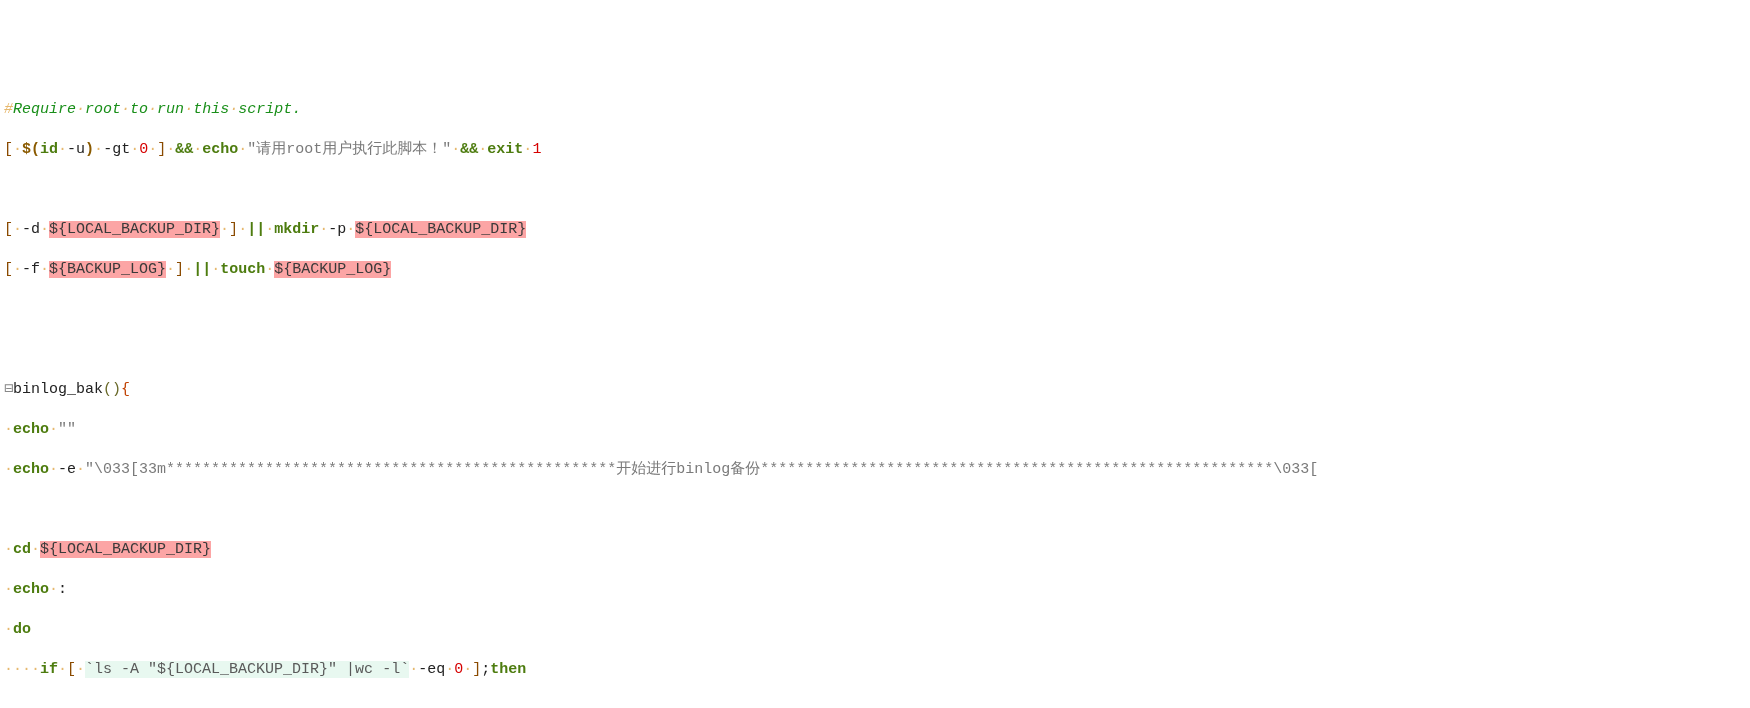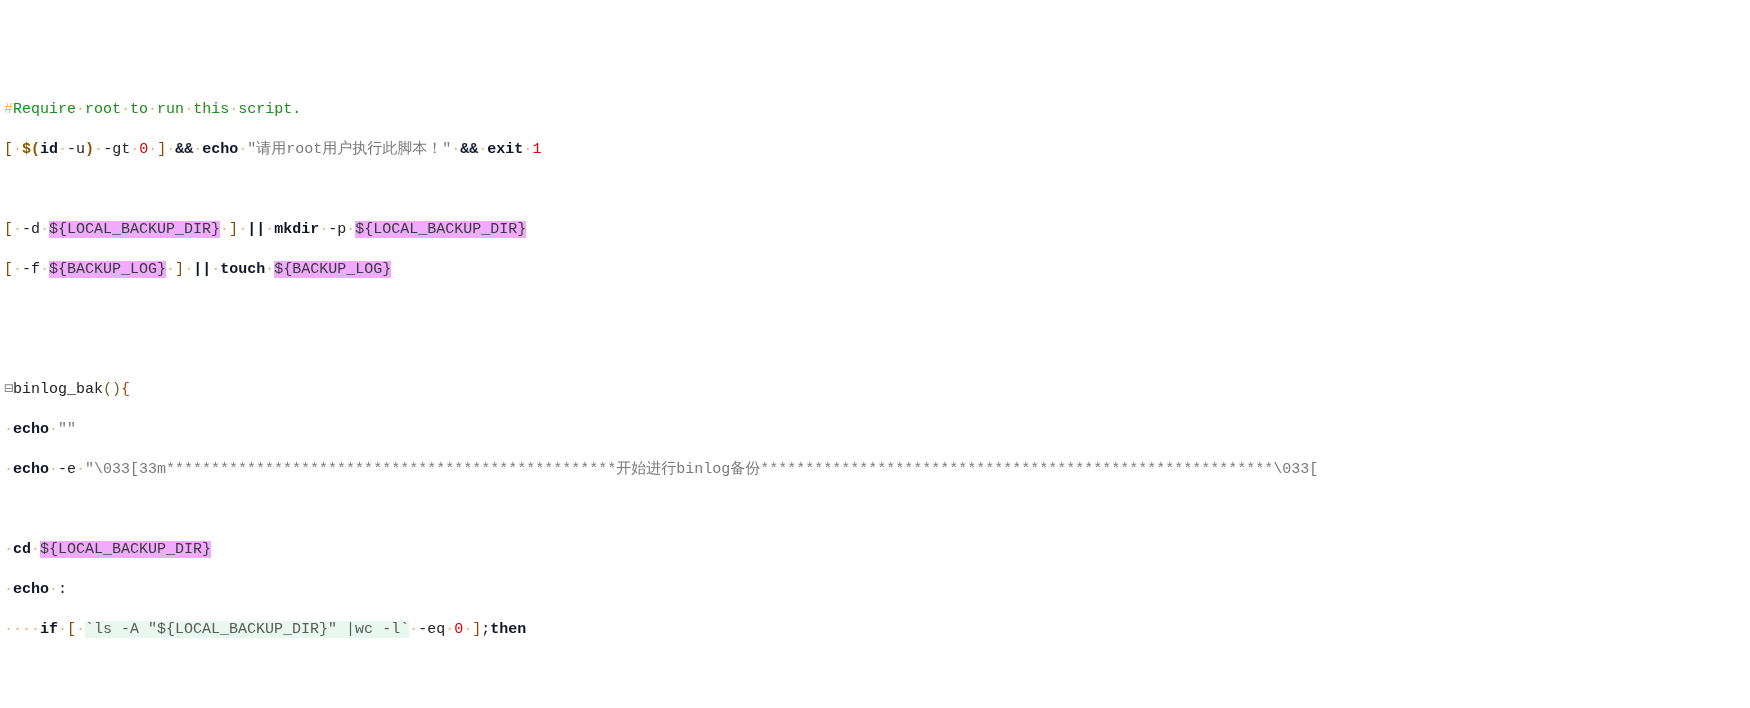--- a/index.html
+++ b/index.html
@@ -13,26 +13,26 @@
     overflow-x: auto;
   }
   .code-container {
     padding: 0 4px;
   }
   .line {
     display: block;
     min-height: 20px;
   }
   .ws { color: #e6b86e; } 
-  .comment { color: #1a8f1a; } 
-  .keyword { color: #0f172a; font-weight: bold; } 
+  .comment { color: #1a8f1a; font-style: italic; } 
+  .keyword { color: #4d7c0f; font-weight: bold; } 
   .string { color: #7a7a7a; } 
   .number { color: #d60000; } 
   .cmd { color: #8a5a00; font-weight: bold; } 
-  .var-hl { background: #f0abfc; color: #3a3a3a; font-family: Liberation Mono, monospace; } 
+  .var-hl { background: #fca5a5; color: #3a3a3a; font-family: Liberation Mono, monospace; } 
   .plain { color: #222; }
   .punct { color: #6a6a2a; } 
   .bracket { color: #8a4a00; }
   .bracket2 { color: #c04000; }
   .backtick-str { background: #e8f8f0; color: #5a5a5a; } 
   .fold { color: #888; }
 </style>
 </head>
 <body>
 
@@ -45,20 +45,21 @@
 <span class="line"><span class="bracket">[</span><span class="ws">·</span><span class="plain">-d</span><span class="ws">·</span><span class="var-hl">${LOCAL_BACKUP_DIR}</span><span class="ws">·</span><span class="bracket">]</span><span class="ws">·</span><span class="keyword">||</span><span class="ws">·</span><span class="keyword">mkdir</span><span class="ws">·</span><span class="plain">-p</span><span class="ws">·</span><span class="var-hl">${LOCAL_BACKUP_DIR}</span></span>
 <span class="line"><span class="bracket">[</span><span class="ws">·</span><span class="plain">-f</span><span class="ws">·</span><span class="var-hl">${BACKUP_LOG}</span><span class="ws">·</span><span class="bracket">]</span><span class="ws">·</span><span class="keyword">||</span><span class="ws">·</span><span class="keyword">touch</span><span class="ws">·</span><span class="var-hl">${BACKUP_LOG}</span></span>
 <span class="line"></span>
 <span class="line"></span>
 <span class="line"><span class="fold">⊟</span><span class="plain">binlog_bak</span><span class="punct">()</span><span class="bracket2">{</span></span>
 <span class="line"><span class="ws">·</span><span class="keyword">echo</span><span class="ws">·</span><span class="string">""</span></span>
 <span class="line"><span class="ws">·</span><span class="keyword">echo</span><span class="ws">·</span><span class="plain">-e</span><span class="ws">·</span><span class="string">"\033[33m**************************************************开始进行binlog备份*********************************************************\033[</span></span>
 <span class="line"></span>
 <span class="line"><span class="ws">·</span><span class="keyword">cd</span><span class="ws">·</span><span class="var-hl">${LOCAL_BACKUP_DIR}</span></span>
 <span class="line"><span class="ws">·</span><span class="keyword">echo</span><span class="ws">·</span><span class="plain">:</span></span>
+<span class="line"><span class="ws">·</span><span class="keyword">do</span></span>
 <span class="line"><span class="ws">····</span><span class="keyword">if</span><span class="ws">·</span><span class="bracket">[</span><span class="ws">·</span><span class="backtick-str">`ls -A "${LOCAL_BACKUP_DIR}" |wc -l`</span><span class="ws">·</span><span class="plain">-eq</span><span class="ws">·</span><span class="number">0</span><span class="ws">·</span><span class="bracket">]</span><span class="plain">;</span><span class="keyword">then</span></span>
 
 
 
 
 
 
 
 
 

